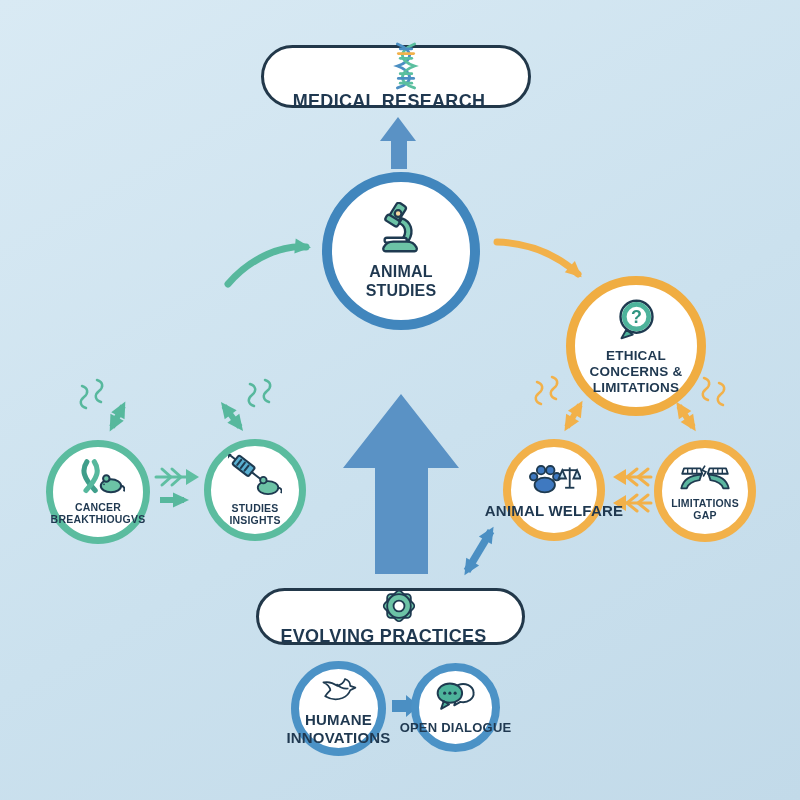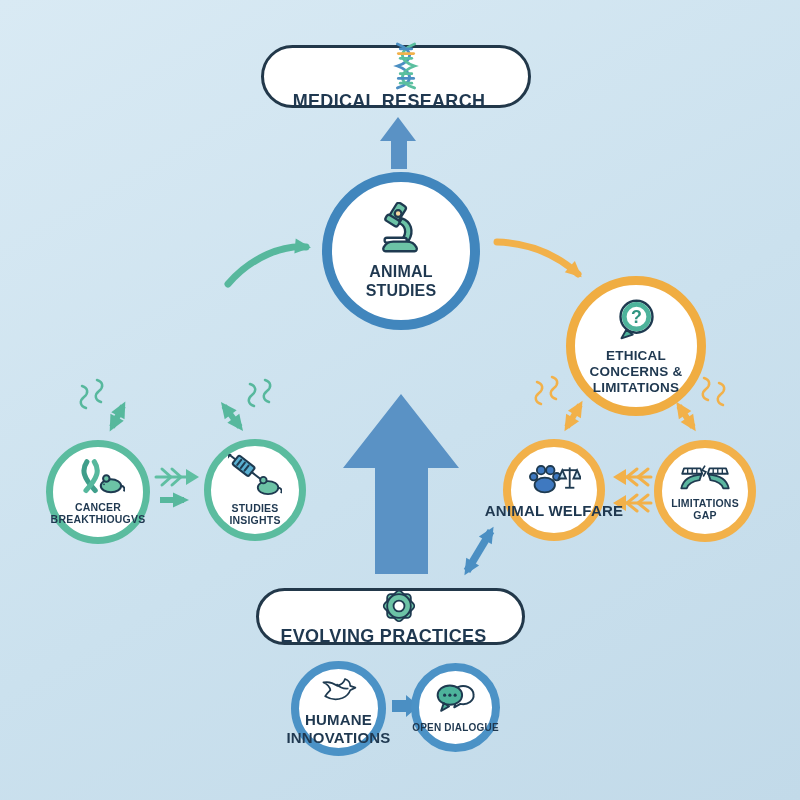--- a/index.html
+++ b/index.html
@@ -285,18 +285,18 @@
           <ellipse cx="19" cy="15" rx="14" ry="11" fill="#4db39b"></ellipse>
           <path d="M12 24 l-3 9 9 -5 z" fill="#4db39b"></path>
         </g>
         <g fill="#1e3a50">
           <circle cx="13" cy="15" r="1.8"></circle>
             <circle cx="19" cy="15" r="1.8"></circle>
             <circle cx="25" cy="15" r="1.8"></circle>
         </g>
       </svg>
     </span>
-    <div class="lbl" style="font-size:10px">
+    <div class="lbl" style="font-size:13px">
       <div>OPEN DIALOGUE</div>
     </div>
   </div>
 
 </div>
 
 </body></html>

